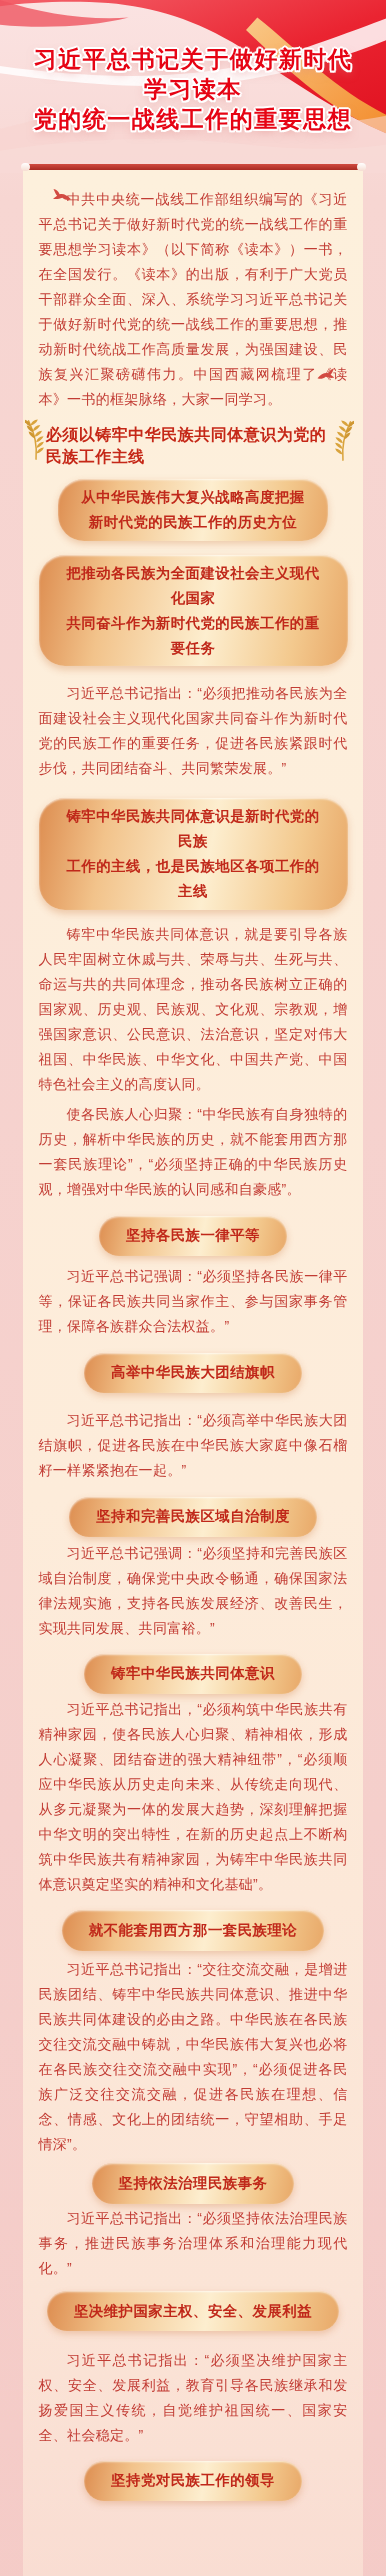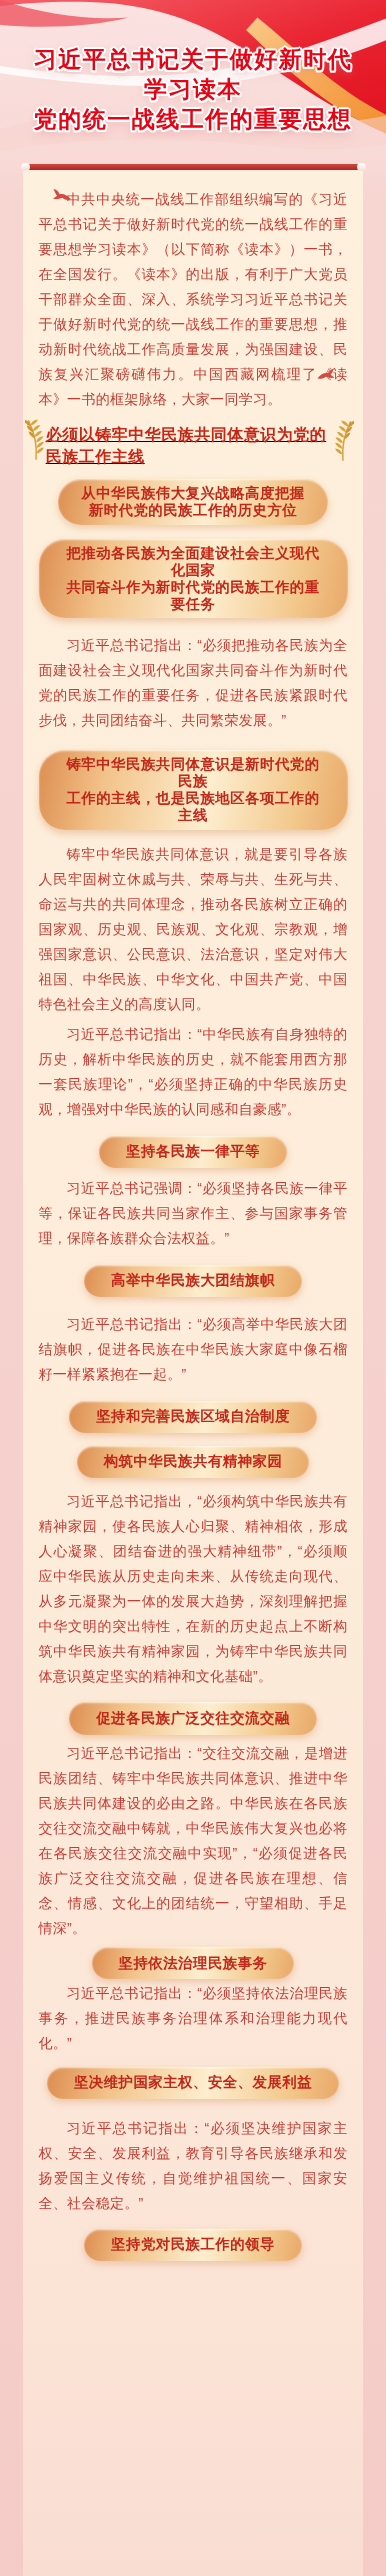--- a/index.html
+++ b/index.html
@@ -44,49 +44,49 @@
   
   .intro{position:relative;}
   .para{
     color:#c23c34;font-size:14px;line-height:25px;letter-spacing:0.3px;
     text-align:justify;text-indent:2em;margin:0;
   }
   .dove{position:absolute;z-index:2;}
   .dove-start{left:14.4px;top:2.1px;width:18.5px;height:15.5px;}
   .dove-end{right:13.4px;top:181px;width:17.5px;height:15.5px;}
   
-  .heading-row{position:relative;margin-top:12.4px;padding:0 20.6px 0 7.2px;text-decoration:underline;}
+  .heading-row{position:relative;margin-top:12.4px;padding:0 20.6px 0 7.2px;}
   .heading{
     color:#c52717;font-weight:900;font-size:16px;line-height:22px;
     letter-spacing:0.5px;white-space:pre-line;margin:0;
   }
   .wheat{position:absolute;width:23px;height:42px;}
   .wheat-l{left:-13.4px;top:-5.2px;transform:scaleX(-1);}
   .wheat-r{right:-6.2px;top:-4.1px;}
   
   .pill-row{text-align:center;}
   .pill{
     display:inline-block;
     background:linear-gradient(100deg,#dd8d50 0%,#f2c38b 22%,#fdeecf 55%,#f3c98e 82%,#e8a868 100%);
     border-radius:26px;
-    color:#c0281a;font-weight:900;font-size:14.4px;line-height:17px;
+    color:#c0281a;font-weight:900;font-size:14.4px;line-height:25px;
     letter-spacing:0.5px;white-space:pre-line;text-align:center;
     padding:7.7px 27px;
     box-shadow:inset 0 1px 2.1px rgba(255,255,255,.7),0 3.1px 7.2px rgba(205,120,60,.30);
   }
   .pill.two{padding:5.7px 23px;}
   
   .mtA{margin-top:11.3px}.mtB{margin-top:10.3px}
   .i2p{margin-top:14.4px}.i2t{margin-top:14.4px}
   .i3p{margin-top:17.5px}.i3t{margin-top:12.4px}
   .i4p{margin-top:12.4px}.i4t{margin-top:5.2px}
   .i5p{margin-top:13.4px}.i5t{margin-top:8.2px}
   .i6p{margin-top:13.4px}.i6t{margin-top:15.5px}
   .i7p{margin-top:13.4px}.i7t{margin-top:4.1px}
-  .i8p{margin-top:12.4px}.i8t{margin-top:11px}
+  .i8p{margin-top:12.4px}.i8t{margin-top:3px}
   .i9p{margin-top:13.4px}.i9t{margin-top:6.2px}
   .i10p{margin-top:6.2px}.i10t{margin-top:2px}
   .i11p{margin-top:10.3px}.i11t{margin-top:17px}
   .i12p{margin-top:12.4px}
 </style>
 </head>
 <body>
 
 <div id="page">
 
@@ -169,43 +169,44 @@
 共同奋斗作为新时代党的民族工作的重要任务</div>
     </div>
     <p class="para i2t">习近平总书记指出：“必须把推动各民族为全面建设社会主义现代化国家共同奋斗作为新时代党的民族工作的重要任务，促进各民族紧跟时代步伐，共同团结奋斗、共同繁荣发展。”</p>
 
     <div class="pill-row i3p">
       <div class="pill two">铸牢中华民族共同体意识是新时代党的民族
 工作的主线，也是民族地区各项工作的主线</div>
     </div>
     <p class="para i3t">铸牢中华民族共同体意识，就是要引导各族人民牢固树立休戚与共、荣辱与共、生死与共、命运与共的共同体理念，推动各民族树立正确的国家观、历史观、民族观、文化观、宗教观，增强国家意识、公民意识、法治意识，坚定对伟大祖国、中华民族、中华文化、中国共产党、中国特色社会主义的高度认同。</p>
 
-    <p class="para i4t">习近平总书记指出：“中华民族有自身独特的历史，解析中华民族的历史，就不能套用西方那一套民族理论”，“必须坚持正确的中华民族历史观，增强对中华民族的认同感和自豪感”。</p>
+    <p class="para i4t">使各民族人心归聚：“中华民族有自身独特的历史，解析中华民族的历史，就不能套用西方那一套民族理论”，“必须坚持正确的中华民族历史观，增强对中华民族的认同感和自豪感”。</p>
 
     <div class="pill-row i5p">
       <div class="pill">坚持各民族一律平等</div>
     </div>
     <p class="para i5t">习近平总书记强调：“必须坚持各民族一律平等，保证各民族共同当家作主、参与国家事务管理，保障各族群众合法权益。”</p>
 
     <div class="pill-row i6p">
       <div class="pill">高举中华民族大团结旗帜</div>
     </div>
     <p class="para i6t">习近平总书记指出：“必须高举中华民族大团结旗帜，促进各民族在中华民族大家庭中像石榴籽一样紧紧抱在一起。”</p>
 
     <div class="pill-row i7p">
       <div class="pill">坚持和完善民族区域自治制度</div>
     </div>
+    <p class="para i7t">习近平总书记强调：“必须坚持和完善民族区域自治制度，确保党中央政令畅通，确保国家法律法规实施，支持各民族发展经济、改善民生，实现共同发展、共同富裕。”</p>
 
     <div class="pill-row i8p">
-      <div class="pill">构筑中华民族共有精神家园</div>
+      <div class="pill">铸牢中华民族共同体意识</div>
     </div>
     <p class="para i8t">习近平总书记指出，“必须构筑中华民族共有精神家园，使各民族人心归聚、精神相依，形成人心凝聚、团结奋进的强大精神纽带”，“必须顺应中华民族从历史走向未来、从传统走向现代、从多元凝聚为一体的发展大趋势，深刻理解把握中华文明的突出特性，在新的历史起点上不断构筑中华民族共有精神家园，为铸牢中华民族共同体意识奠定坚实的精神和文化基础”。</p>
 
     <div class="pill-row i9p">
-      <div class="pill">促进各民族广泛交往交流交融</div>
+      <div class="pill">就不能套用西方那一套民族理论</div>
     </div>
     <p class="para i9t">习近平总书记指出：“交往交流交融，是增进民族团结、铸牢中华民族共同体意识、推进中华民族共同体建设的必由之路。中华民族在各民族交往交流交融中铸就，中华民族伟大复兴也必将在各民族交往交流交融中实现”，“必须促进各民族广泛交往交流交融，促进各民族在理想、信念、情感、文化上的团结统一，守望相助、手足情深”。</p>
 
     <div class="pill-row i10p">
       <div class="pill">坚持依法治理民族事务</div>
     </div>
     <p class="para i10t">习近平总书记指出：“必须坚持依法治理民族事务，推进民族事务治理体系和治理能力现代化。”</p>
 
     <div class="pill-row i11p">
       <div class="pill">坚决维护国家主权、安全、发展利益</div>

